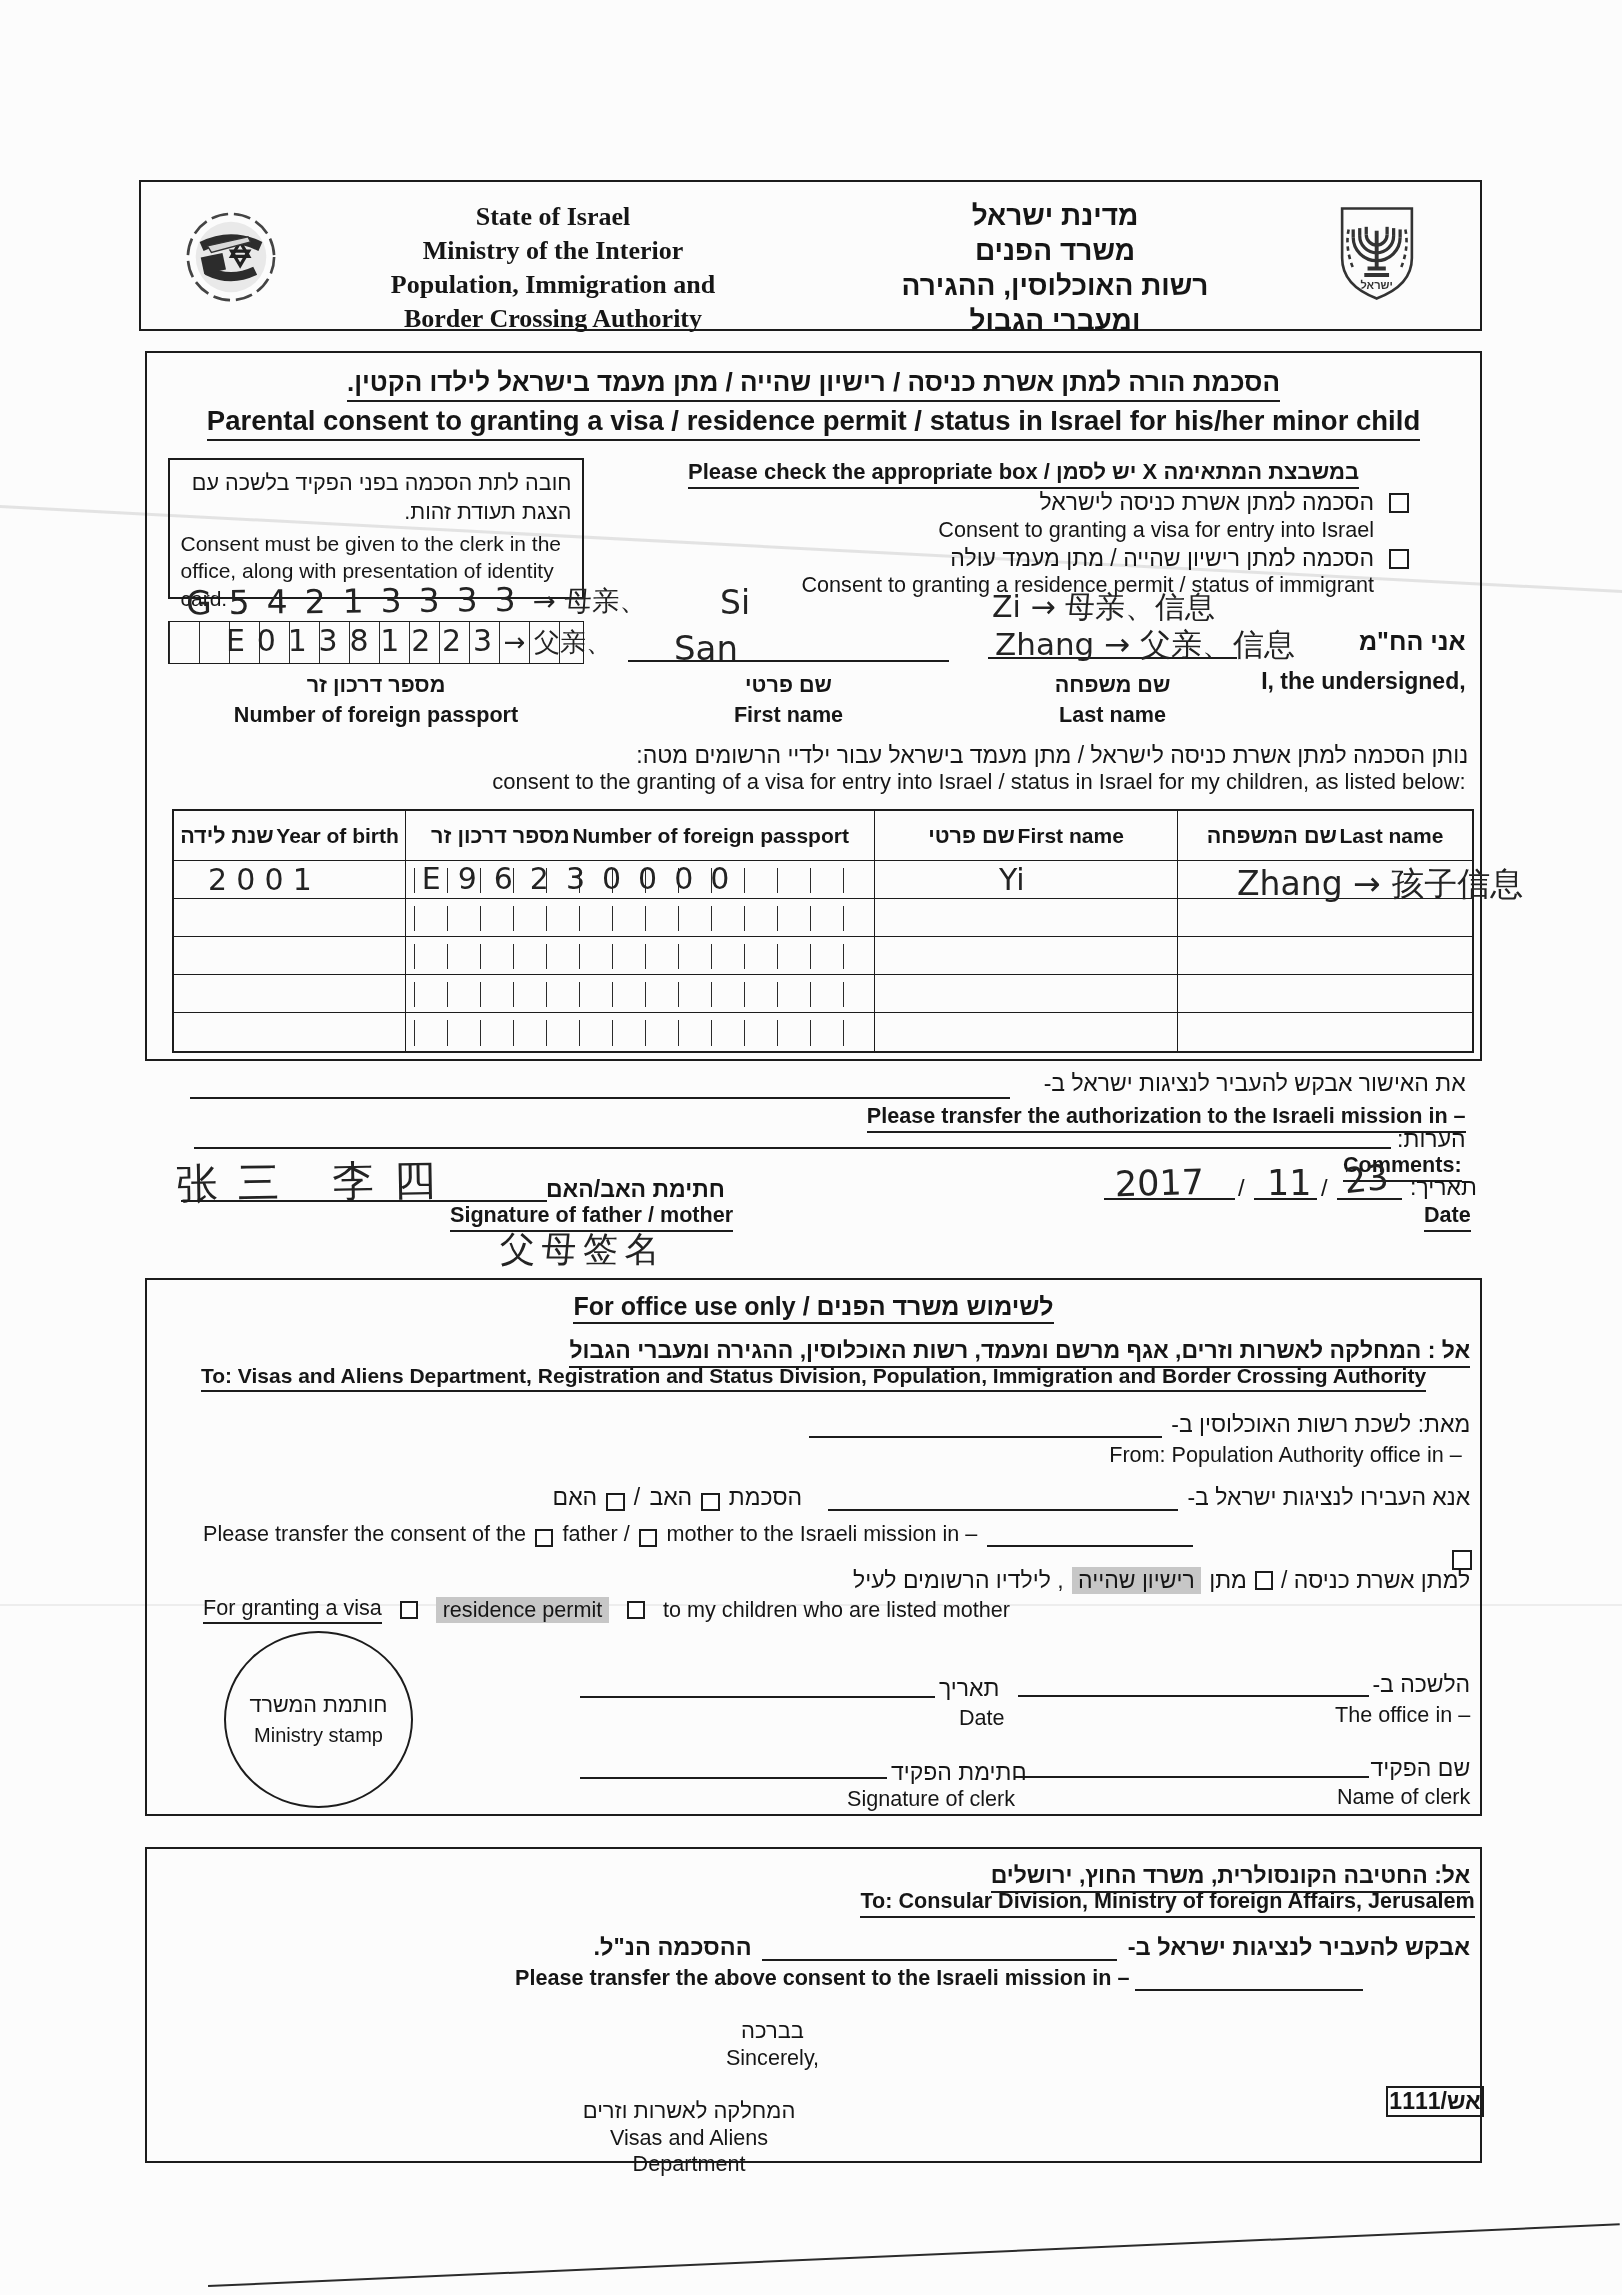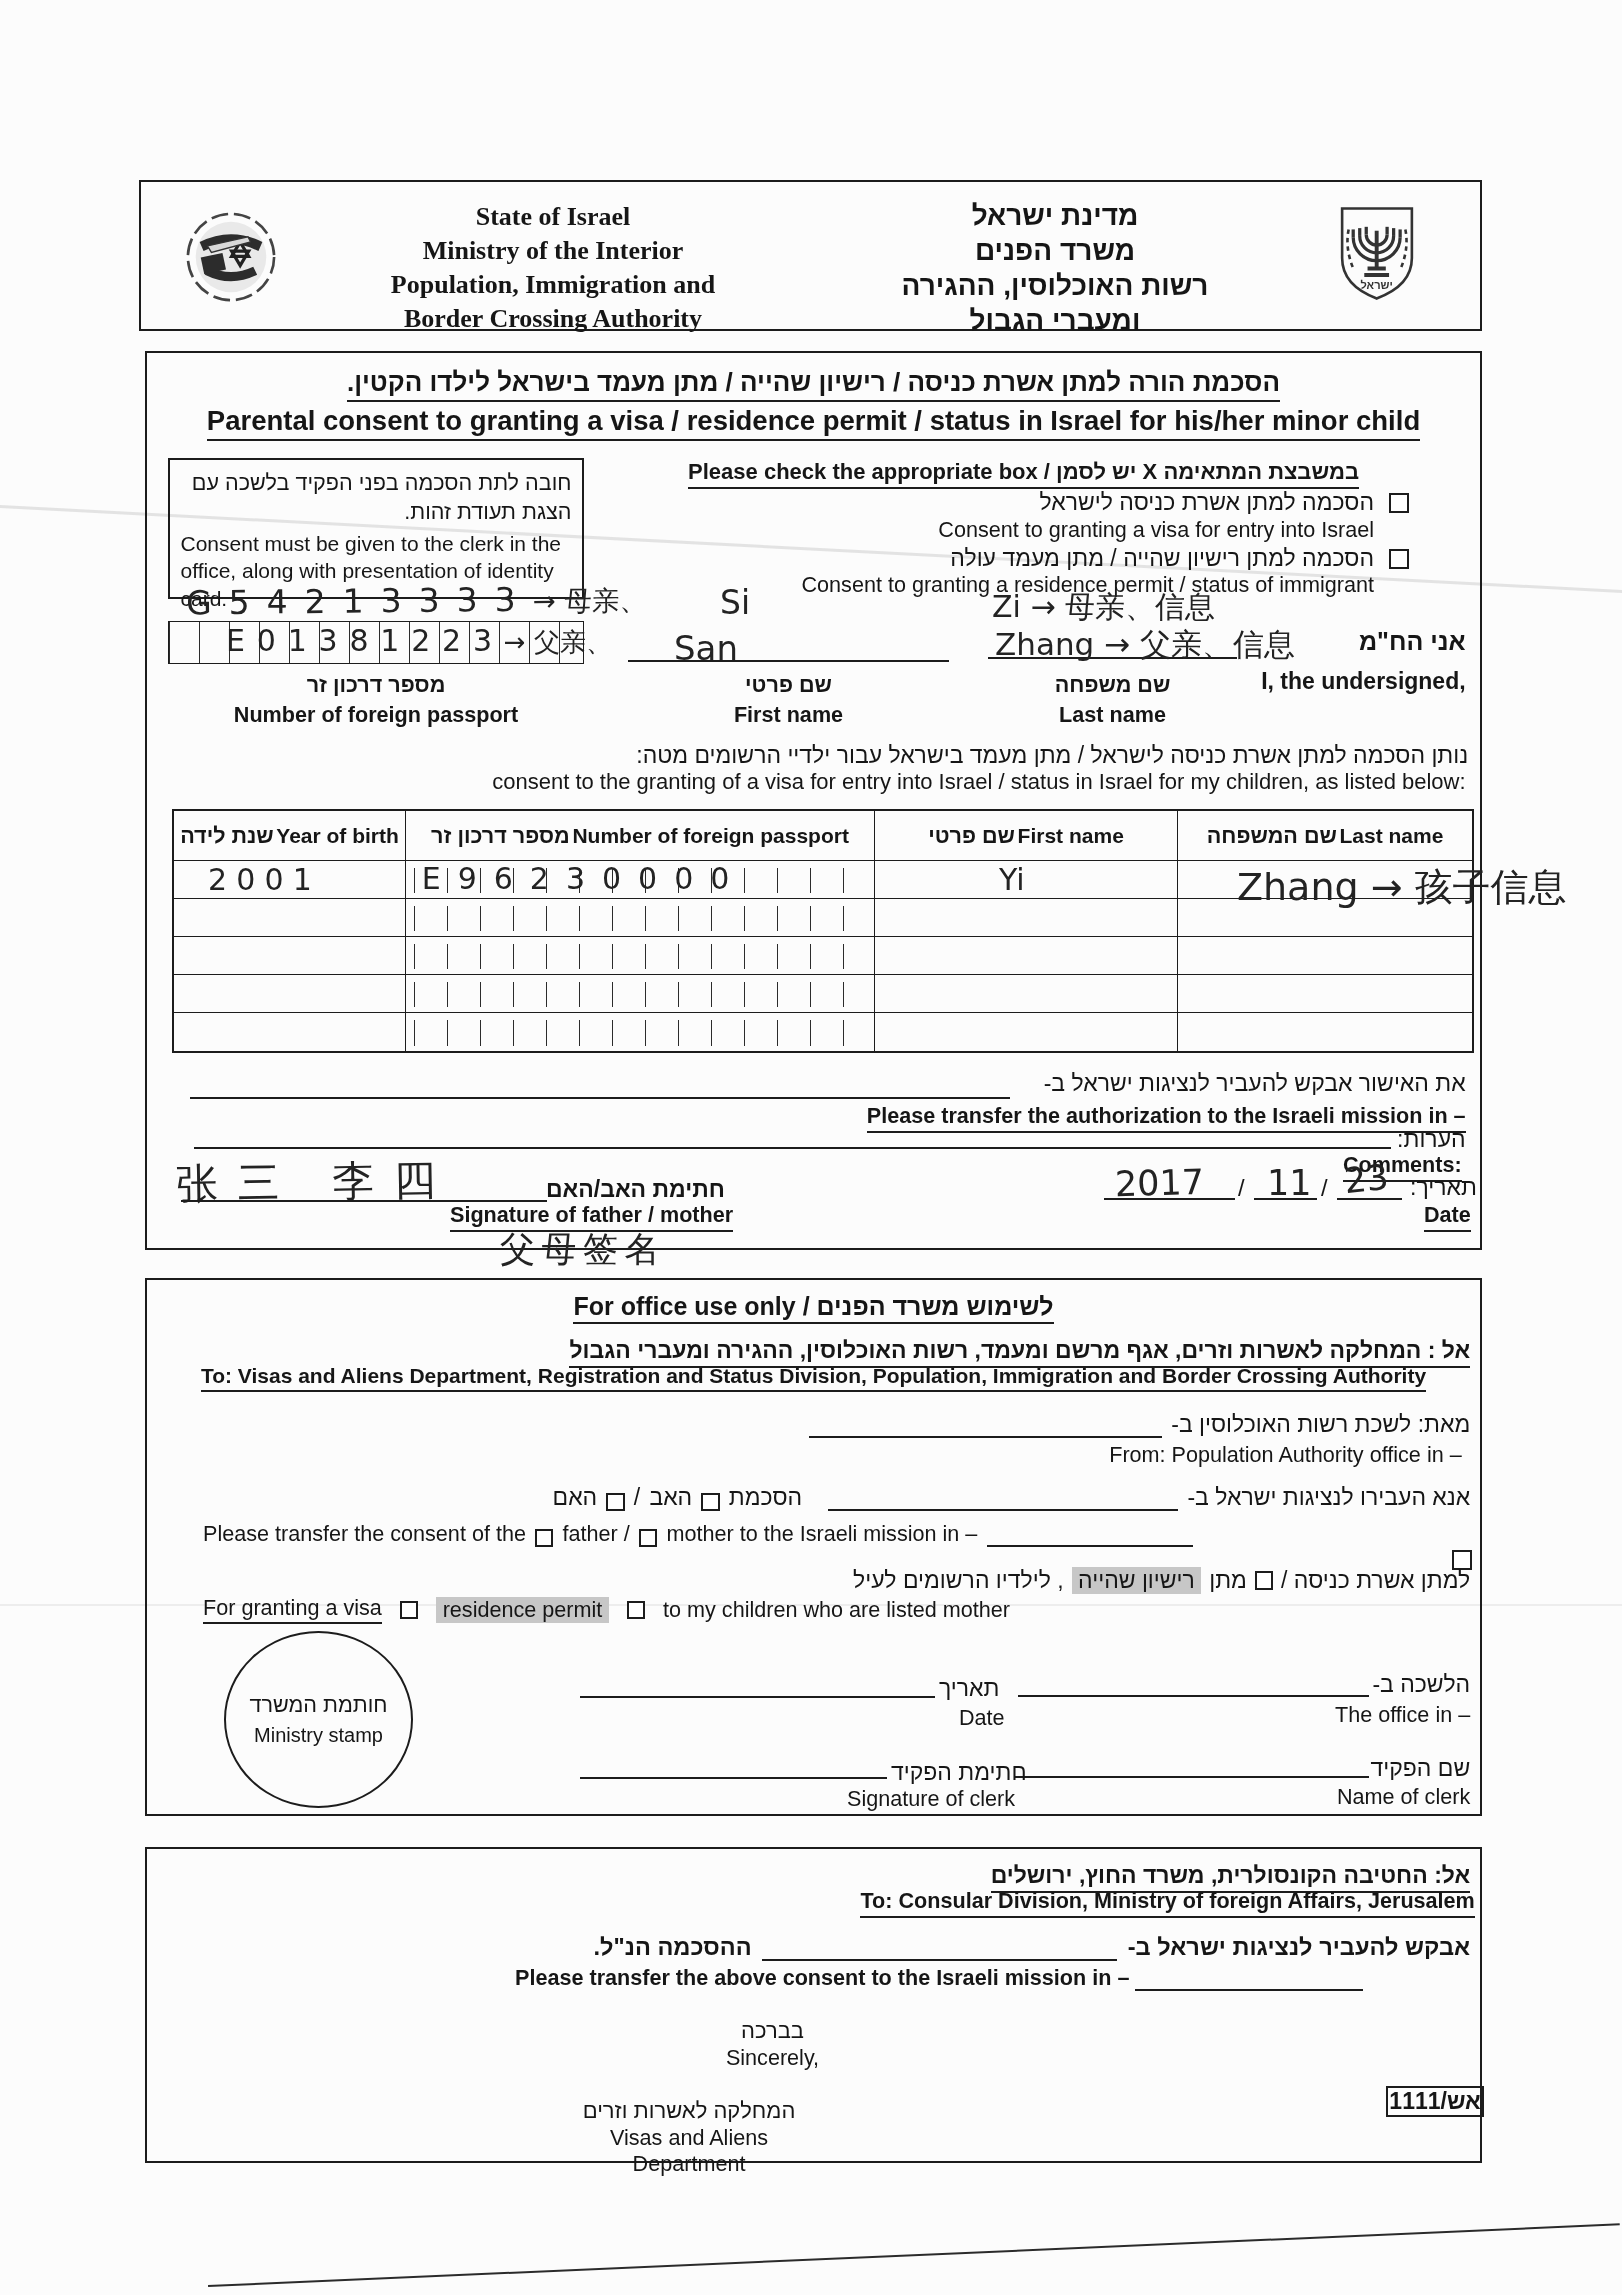--- a/index.html
+++ b/index.html
@@ -82,21 +82,21 @@
       <line x1="51" y1="36" x2="51" y2="48" stroke="#333" stroke-width="5"></line>
       <line x1="83" y1="36" x2="83" y2="48" stroke="#333" stroke-width="5"></line>
       <line x1="93" y1="38" x2="93" y2="50" stroke="#333" stroke-width="5"></line>
       <line x1="103" y1="40" x2="103" y2="52" stroke="#333" stroke-width="5"></line>
       <path d="M53 100 h28 M48 110 h38" stroke="#333" stroke-width="6"></path>
       <path d="M24 40 q-6 30 8 62 M111 40 q6 30 -8 62" fill="none" stroke="#333" stroke-width="4" stroke-dasharray="7 6"></path>
       <text x="67" y="132" text-anchor="middle" font-size="17" fill="#333" font-weight="bold">ישראל</text>
     </svg>
   </div>
 
-  <div class="box" style="left:145px; top:351px; width:1337px; height:899px;">
+  <div class="box" style="left:145px; top:351px; width:1337px; height:710px;">
 
     <div class="abs c he" style="left:0; top:14.4px; width:100%;">
       <span class="b ul" style="font-size:26px;">הסכמת הורה למתן אשרת כניסה / רישיון שהייה / מתן מעמד בישראל לילדו הקטין.</span>
     </div>
     <div class="abs c" style="left:0; top:52px; width:100%;">
       <span class="b ul" style="font-size:27.5px;">Parental consent to granting a visa / residence permit / status in Israel for his/her minor child</span>
     </div>
 
     <div class="abs" style="left:21px; top:105px; width:416px; height:141px; border:2px solid #1c1c1c; padding:7.9px 10.5px;">
       <div class="he r" style="font-size:21.6px; line-height:29px;">חובה לתת הסכמה בפני הפקיד בלשכה עם</div>
@@ -173,21 +173,21 @@
         <span class="abs hw" style="left:34px; top:1.3px; font-size:30px; letter-spacing:9.2px;">2001</span>
       </div>
       <div class="tc">
         <div class="ticks"></div>
         <span class="abs hw" style="left:15.7px; top:0; font-size:30px; letter-spacing:17px;">E96230000</span>
       </div>
       <div class="tc">
         <span class="abs hw" style="left:124px; top:1.3px; font-size:30px;">Yi</span>
       </div>
       <div class="tc lc">
-        <span class="abs hw" style="left:59px; top:1.3px; font-size:38px; overflow:visible; z-index:3;">Zhang → 孩子信息</span>
+        <span class="abs hw" style="left:59px; top:1.3px; font-size:33px; overflow:visible; z-index:3;">Zhang → 孩子信息</span>
       </div>
 
       <div class="tc"></div>
       <div class="tc">
           <div class="ticks"></div>
         </div>
       <div class="tc"></div>
       <div class="tc lc"></div>
 
       <div class="tc"></div>

